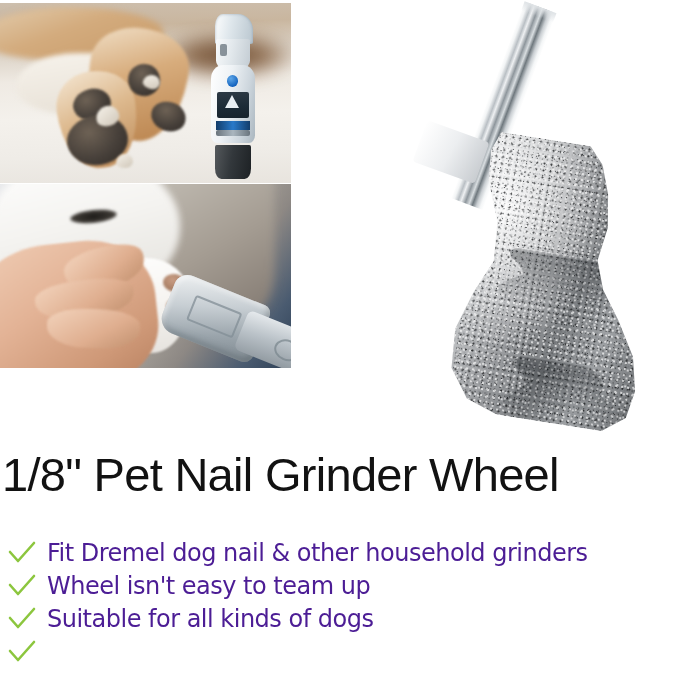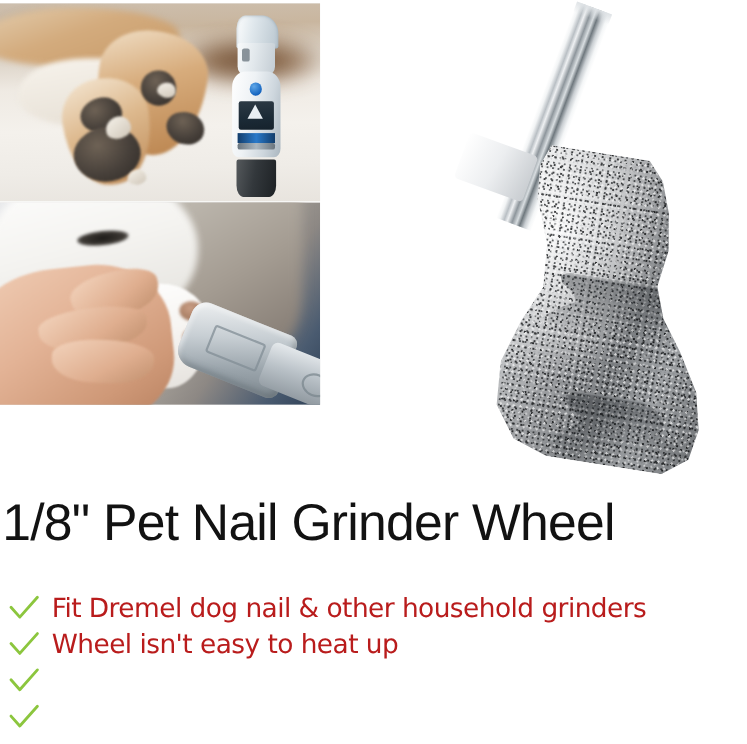--- a/index.html
+++ b/index.html
@@ -480,21 +480,21 @@
     width: 28px;
     height: 26px;
     margin-right: 11px;
     display: block;
   }
   .feature-text {
     font-family: "DejaVu Sans", sans-serif;
     font-size: 24px;
     line-height: 28px;
     font-weight: 400;
-    color: #b91c1c;
+    color: #4c1d95;
     letter-spacing: -0.5px;
     white-space: nowrap;
   }
 </style>
 </head>
 <body>
 
 <div id="page">
 
   <div class="photo" id="photo-paws">
@@ -565,27 +565,28 @@
       <svg class="check-icon" viewBox="0 0 28 26">
         <path d="M2 12 L10 21 L26 3" fill="none" stroke="#8cc63e" stroke-width="2.6" stroke-linecap="round" stroke-linejoin="round"></path>
       </svg>
       <span class="feature-text">Fit Dremel dog nail &amp; other household grinders</span>
     </div>
 
     <div class="feature-row">
       <svg class="check-icon" viewBox="0 0 28 26">
         <path d="M2 12 L10 21 L26 3" fill="none" stroke="#8cc63e" stroke-width="2.6" stroke-linecap="round" stroke-linejoin="round"></path>
       </svg>
-      <span class="feature-text">Wheel isn't easy to heat up</span>
+      <span class="feature-text">Wheel isn't easy to team up</span>
     </div>
 
     <div class="feature-row">
       <svg class="check-icon" viewBox="0 0 28 26">
         <path d="M2 12 L10 21 L26 3" fill="none" stroke="#8cc63e" stroke-width="2.6" stroke-linecap="round" stroke-linejoin="round"></path>
       </svg>
+      <span class="feature-text">Suitable for all kinds of dogs</span>
     </div>
 
     <div class="feature-row">
       <svg class="check-icon" viewBox="0 0 28 26">
         <path d="M2 12 L10 21 L26 3" fill="none" stroke="#8cc63e" stroke-width="2.6" stroke-linecap="round" stroke-linejoin="round"></path>
       </svg>
     </div>
 
   </div>
 

